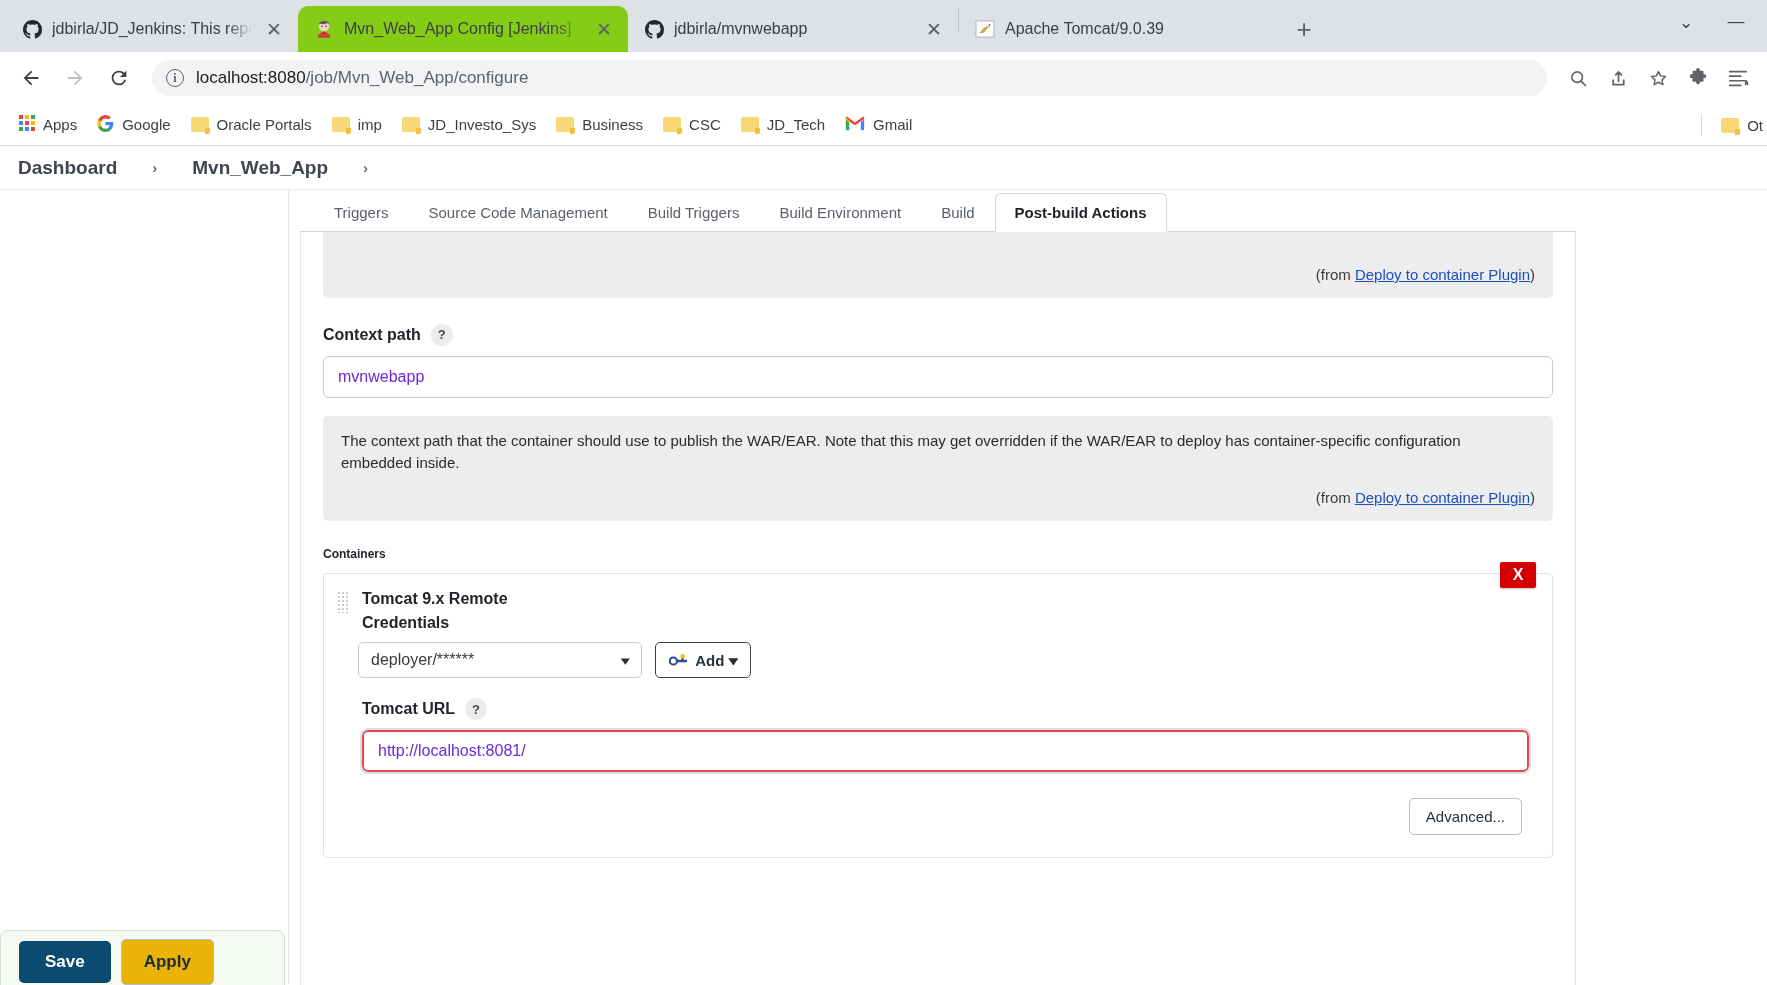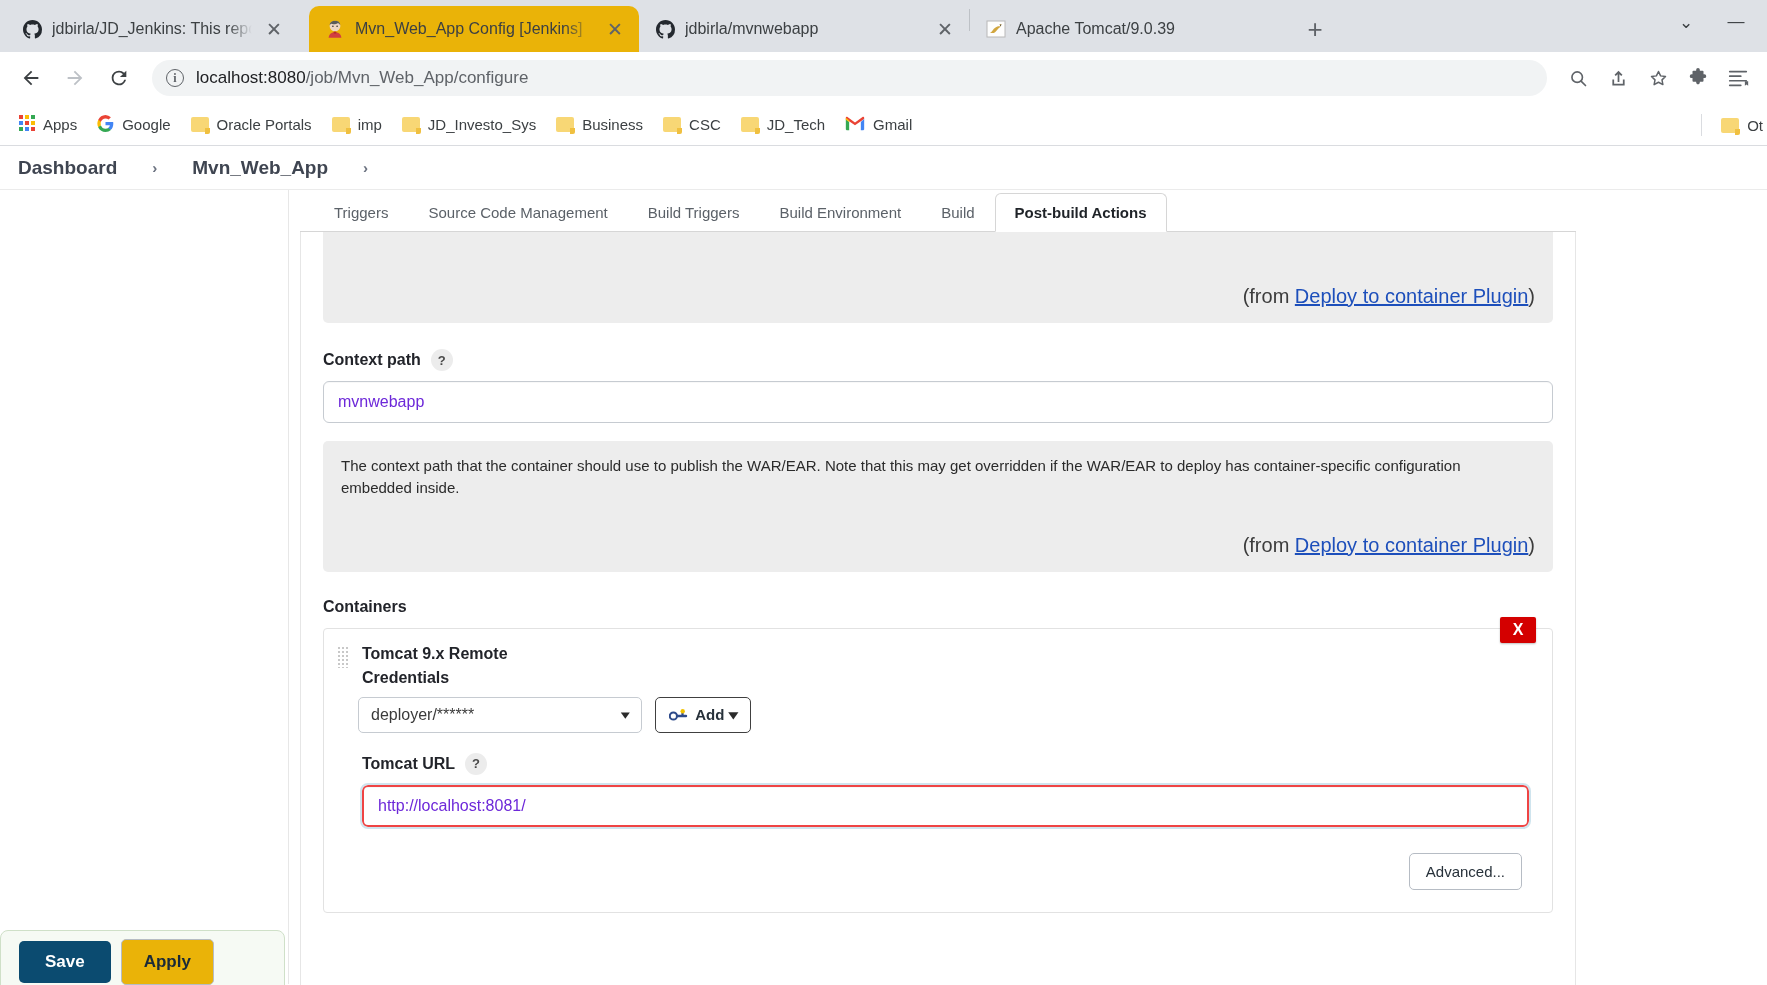--- a/index.html
+++ b/index.html
@@ -30,21 +30,21 @@
     gap: 10px;
     padding: 0 12px 0 16px;
     border-radius: 10px 10px 0 0;
     font-size: 16px;
     color: #3c4043;
     min-width: 120px;
     max-width: 330px;
     position: relative;
   }
   .tab.inactive { background: transparent; }
-  .tab.active { background: #eab308; margin-left: 11px; }
+  .tab.active { background: #84cc16; }
   .tab-sep {
     width: 1px; height: 22px; background: #bdc1c6; align-self: center;
     margin-bottom: 12px;
   }
   .tab-favicon { width: 20px; height: 20px; flex: none; display:flex; align-items:center; justify-content:center;}
   .tab-title {
     flex: 1 1 auto;
     white-space: nowrap;
     overflow: hidden;
     font-size: 16px;
@@ -228,23 +228,23 @@
     color: #2b2b2b;
     line-height: 1.45;
     margin-bottom: 26px;
   }
   .helpbox.top {
     border-radius: 0 0 5px 5px;
     margin-top: 0;
   }
   .fromline {
     text-align: right;
-    font-size: 20px;
+    font-size: 15px;
     color: #3c3c3c;
-    margin-top: 32px;
+    margin-top: 14px;
   }
   .fromline a { color: #1d4fbb; text-decoration: underline; }
 
   .field-label {
     font-size: 16px;
     font-weight: bold;
     color: #22242a;
     display: flex;
     align-items: center;
     gap: 10px;
@@ -268,21 +268,21 @@
     display: flex;
     align-items: center;
     box-shadow: 0 1px 1px rgba(0,0,0,.03) inset;
   }
   .txtinput.focused {
     border: 2px solid #ef4444;
     outline: 2px solid #cfe4ee;
   }
 
   .section-title {
-    font-size: 16px;
+    font-size: 12px;
     font-weight: bold;
     color: #22242a;
     margin: 26px 0 12px 0;
   }
 
   .container-block {
     border: 1px solid #e2e2e2;
     border-radius: 4px;
     padding: 16px 16px 22px 16px;
     position: relative;

